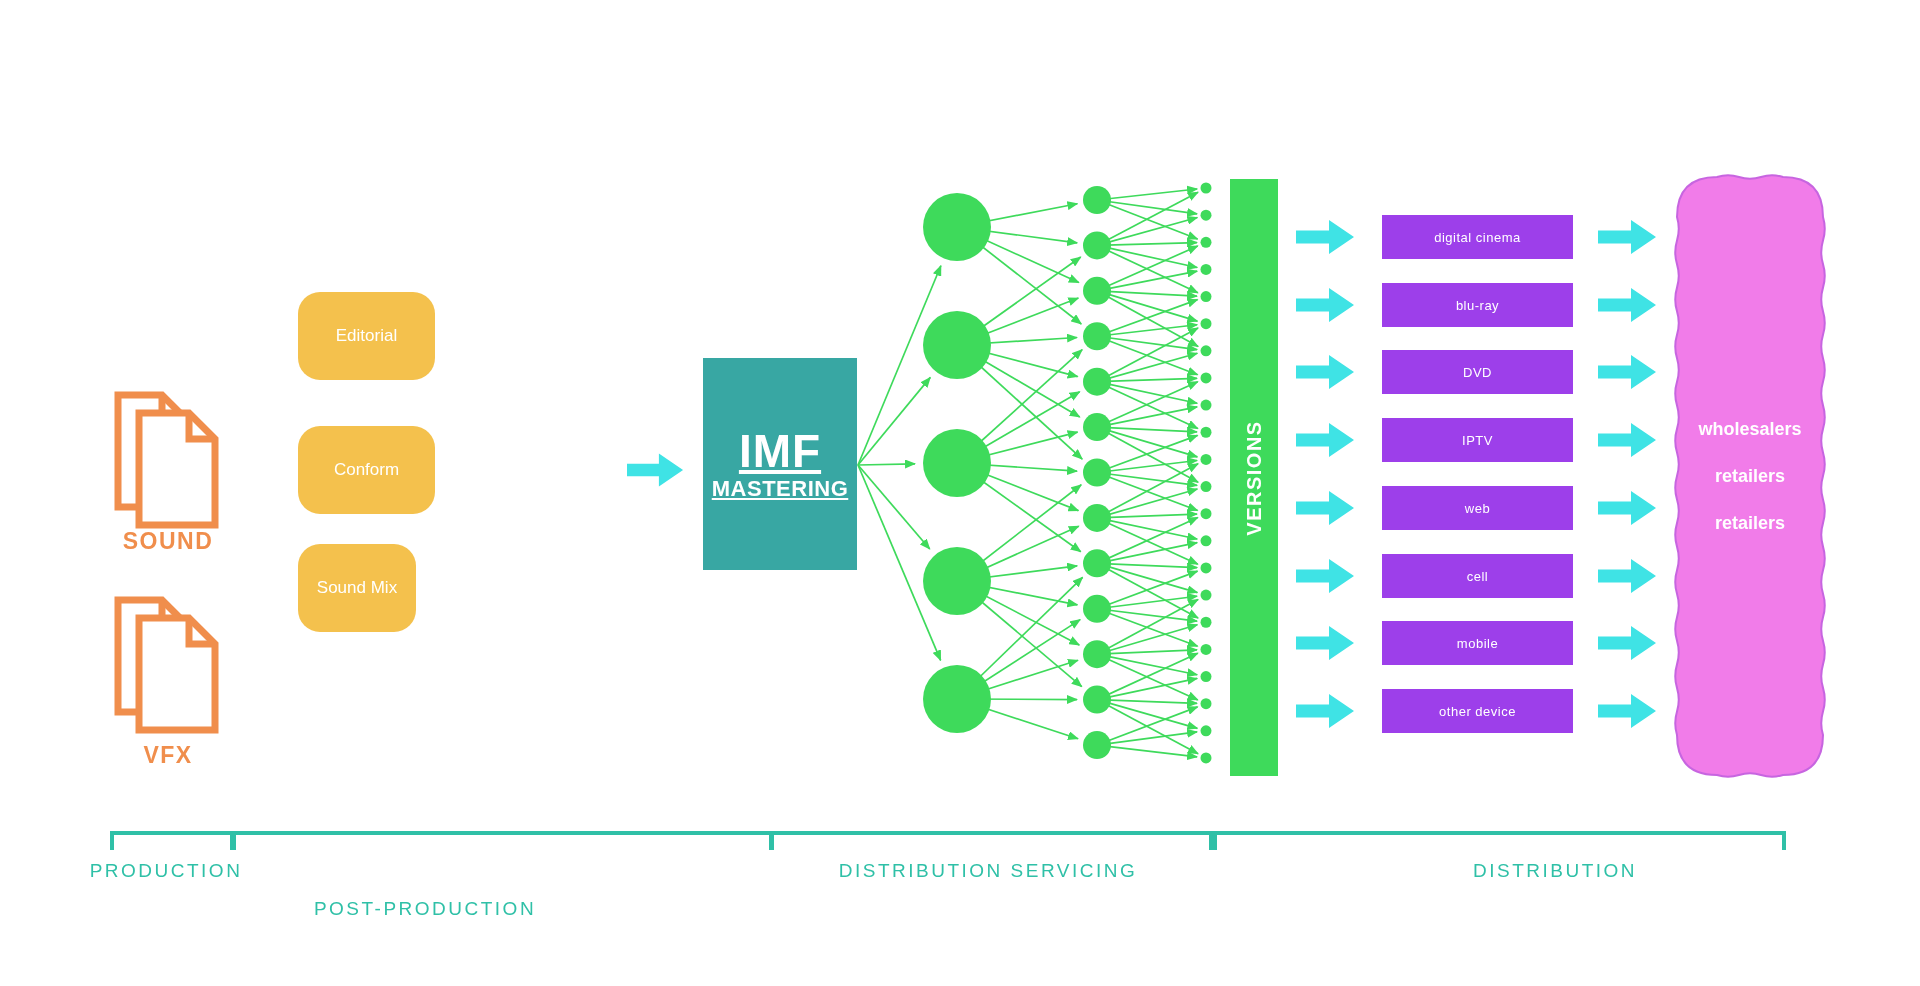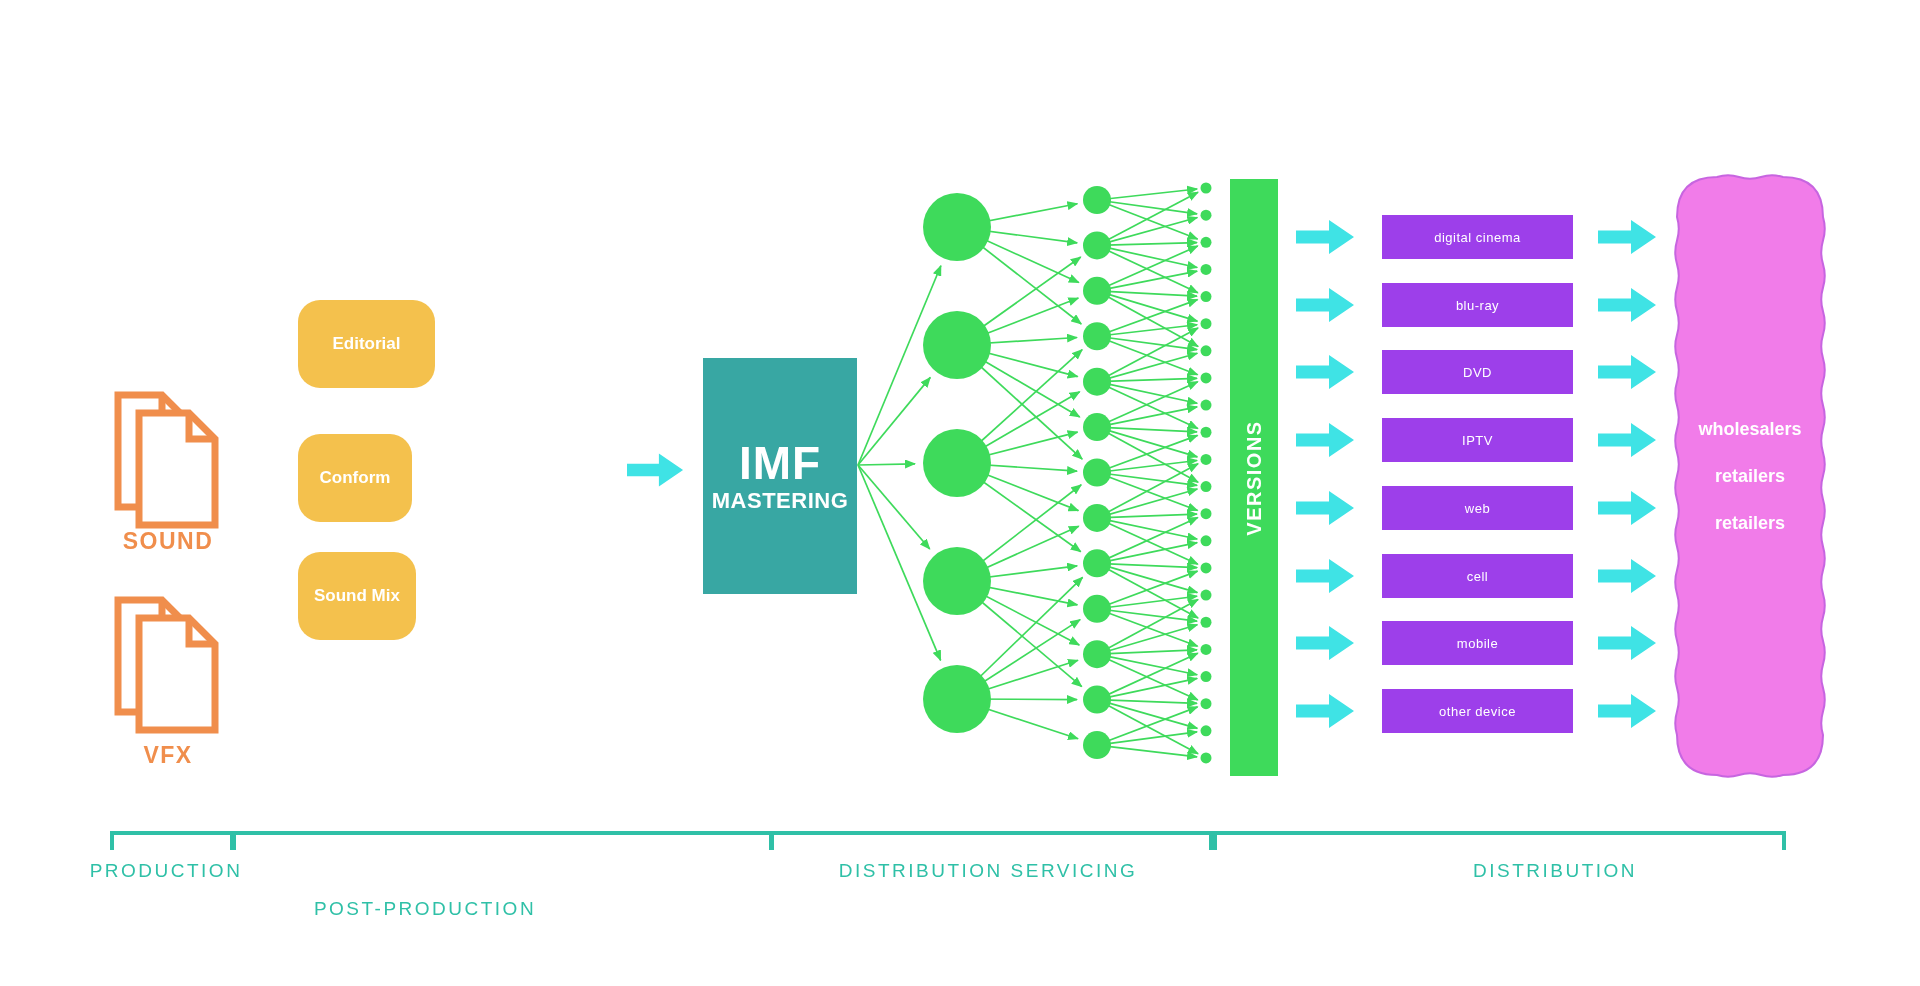--- a/index.html
+++ b/index.html
@@ -19,36 +19,36 @@
   .doc-icon path{fill:#fff;stroke:var(--orange);stroke-width:7;stroke-linejoin:miter;}
   .doc-icon .fold{fill:none;}
   .src-label{
     position:absolute;left:54px;transform:translateX(-50%);white-space:nowrap;
     color:var(--orange);font-weight:bold;font-size:23px;letter-spacing:1.5px;
   }
   .src0 .src-label{top:141px;} .src1 .src-label{top:137px;} .src2 .src-label{top:146px;}
   
   .ybox{
     position:absolute;background:var(--yellow);border-radius:22px;color:#fff;
-    font-weight:bold;font-size:17px;display:flex;align-items:center;justify-content:center;
-    text-align:right;line-height:1.25;margin-top:8px;
+    font-weight:normal;font-size:17px;display:flex;align-items:center;justify-content:center;
+    text-align:right;line-height:1.25;
   }
   .editorial{left:298px;top:292px;width:137px;height:88px;}
-  .conform{left:298px;top:426px;width:114px;height:88px;}
+  .conform{left:298px;top:426px;width:137px;height:88px;}
   .soundmix{left:298px;top:544px;width:118px;height:88px;}
   .colorcorrection{left:475px;top:426px;width:135px;height:88px;}
   .colorcorrection span{display:block;width:90px;}
   
   .block-arrow{position:absolute;overflow:visible;}
   .block-arrow polygon{fill:var(--cyan);}
   .arrow-cc{left:627px;top:451px;width:58px;height:38px;}
   
   .imf-box{
-    position:absolute;left:703px;top:358px;width:154px;height:236px;background:var(--teal);
-    display:flex;flex-direction:column;align-items:center;justify-content:center;color:#fff;
+    position:absolute;left:703px;top:358px;width:154px;height:212px;background:var(--teal);
+    display:flex;flex-direction:column;align-items:center;justify-content:center;color:#fff;text-decoration:underline;
   }
   .imf-line1{font-size:46px;font-weight:bold;letter-spacing:1px;line-height:1;}
   .imf-line2{font-size:22px;font-weight:bold;letter-spacing:.5px;margin-top:4px;line-height:1;}
   
   #network{position:absolute;left:0;top:0;pointer-events:none;}
   .net-line{stroke:var(--green);stroke-width:1.7;fill:none;}
   .net-node{fill:var(--green);}
   
   .versions-bar{position:absolute;left:1230px;top:179px;width:48px;height:597px;background:var(--green);}
   .versions-bar span{

